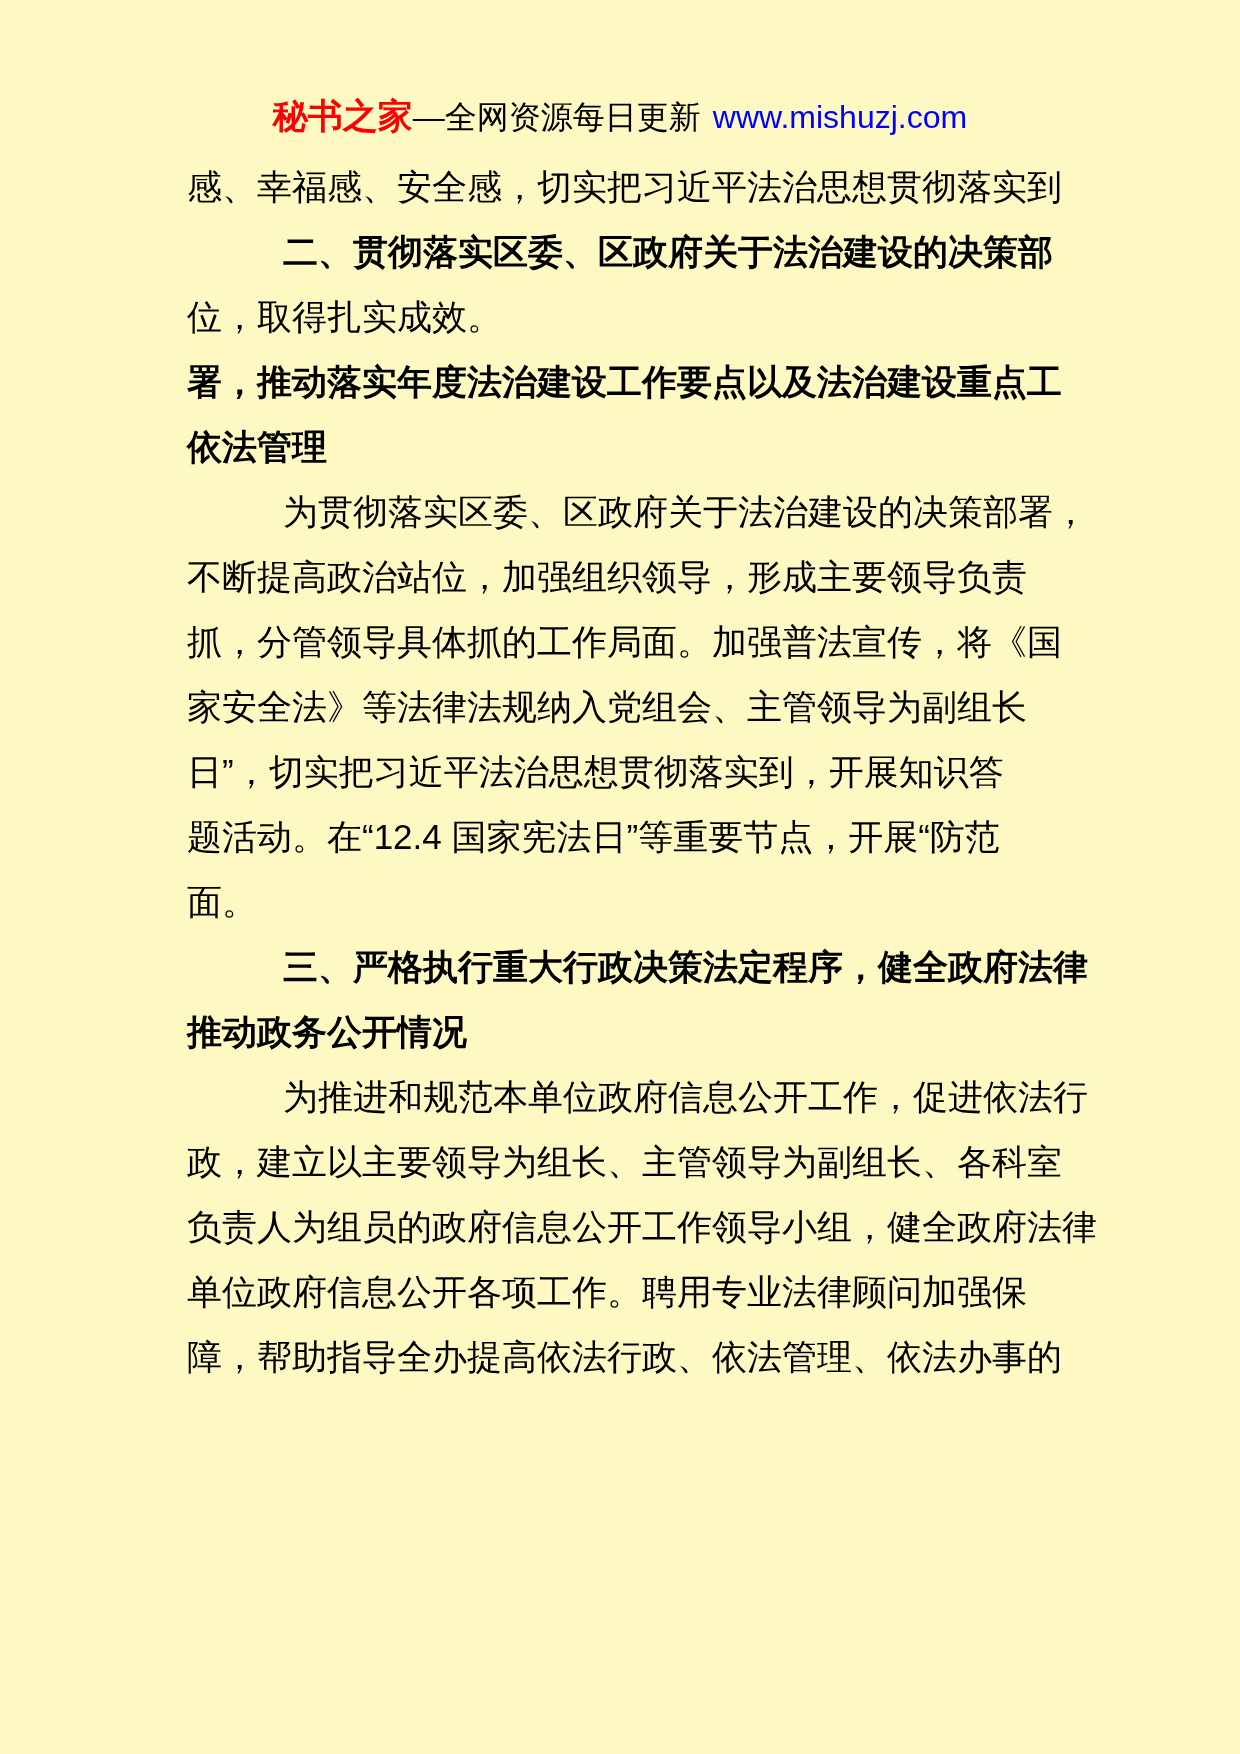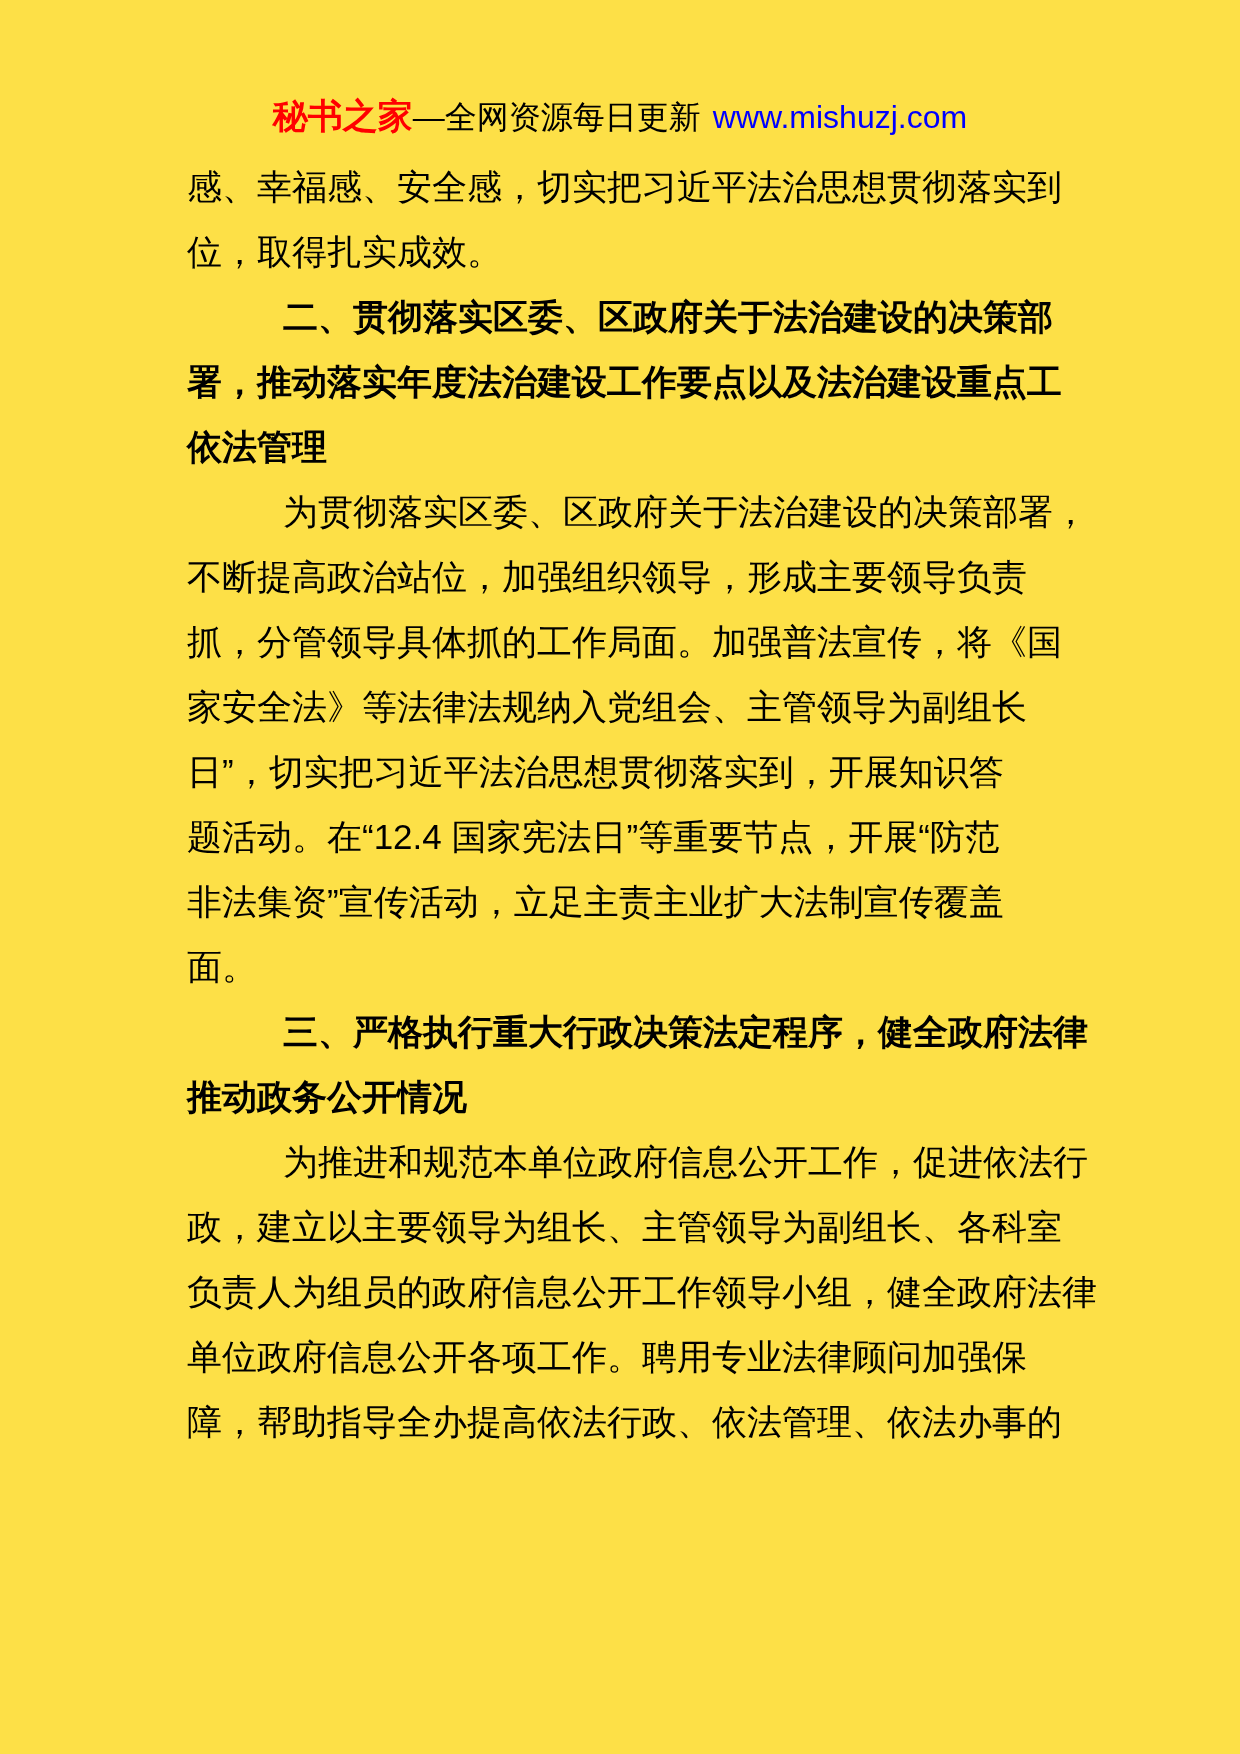--- a/index.html
+++ b/index.html
@@ -4,21 +4,21 @@
 <style>
   html, body {
     margin: 0;
     padding: 0;
     background: #ffffff;
   }
   .page {
     position: relative;
     width: 1240px;
     height: 1754px;
-    background: #fde047;
+    background: #fef9c3;
     overflow: hidden;
     font-family: "Liberation Sans", sans-serif;
     color: #000000;
   }
   .header {
     position: absolute;
     top: 94px;
     left: 0;
     width: 100%;
     text-align: center;
@@ -62,31 +62,30 @@
 </style>
 </head>
 <body>
 
 <div class="page">
   <div class="header">
     <span class="site-name">秘书之家</span><span class="tagline">—全网资源每日更新</span><span class="header-url">www.mishuzj.com</span>
   </div>
   <div class="doc-body" id="doc">
       <div class="line">感、幸福感、安全感，切实把习近平法治思想贯彻落实到</div>
+      <div class="line heading indent">二、贯彻落实区委、区政府关于法治建设的决策部</div>
       <div class="line">位，取得扎实成效。</div>
-      <div class="line heading indent">二、贯彻落实区委、区政府关于法治建设的决策部</div>
       <div class="line heading">署，推动落实年度法治建设工作要点以及法治建设重点工</div>
       <div class="line heading">依法管理</div>
       <div class="line indent">为贯彻落实区委、区政府关于法治建设的决策部署，</div>
       <div class="line">不断提高政治站位，加强组织领导，形成主要领导负责</div>
       <div class="line">抓，分管领导具体抓的工作局面。加强普法宣传，将《国</div>
       <div class="line">家安全法》等法律法规纳入党组会、主管领导为副组长</div>
       <div class="line">日”，切实把习近平法治思想贯彻落实到，开展知识答</div>
       <div class="line">题活动。在“12.4 国家宪法日”等重要节点，开展“防范</div>
-      <div class="line">非法集资”宣传活动，立足主责主业扩大法制宣传覆盖</div>
       <div class="line">面。</div>
       <div class="line heading indent">三、严格执行重大行政决策法定程序，健全政府法律</div>
       <div class="line heading">推动政务公开情况</div>
       <div class="line indent">为推进和规范本单位政府信息公开工作，促进依法行</div>
       <div class="line">政，建立以主要领导为组长、主管领导为副组长、各科室</div>
       <div class="line">负责人为组员的政府信息公开工作领导小组，健全政府法律</div>
       <div class="line">单位政府信息公开各项工作。聘用专业法律顾问加强保</div>
       <div class="line">障，帮助指导全办提高依法行政、依法管理、依法办事的</div>
     </div>
 </div>

